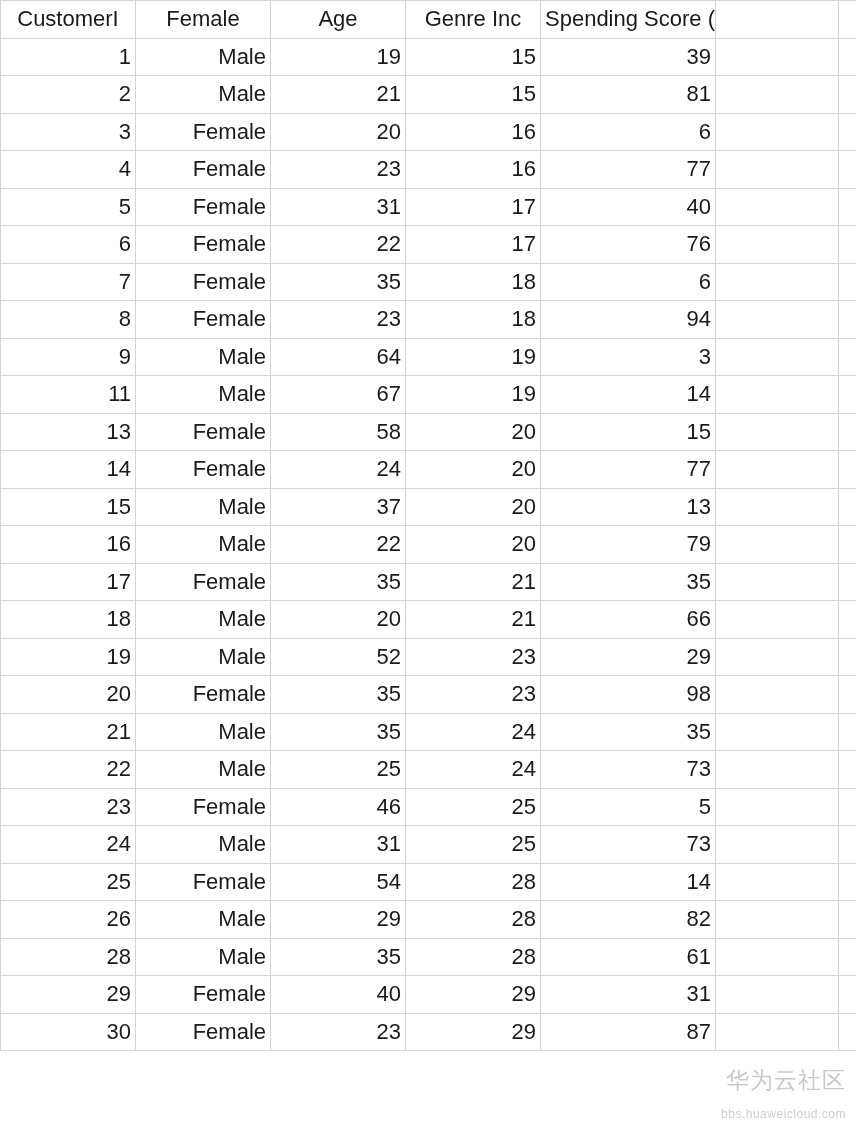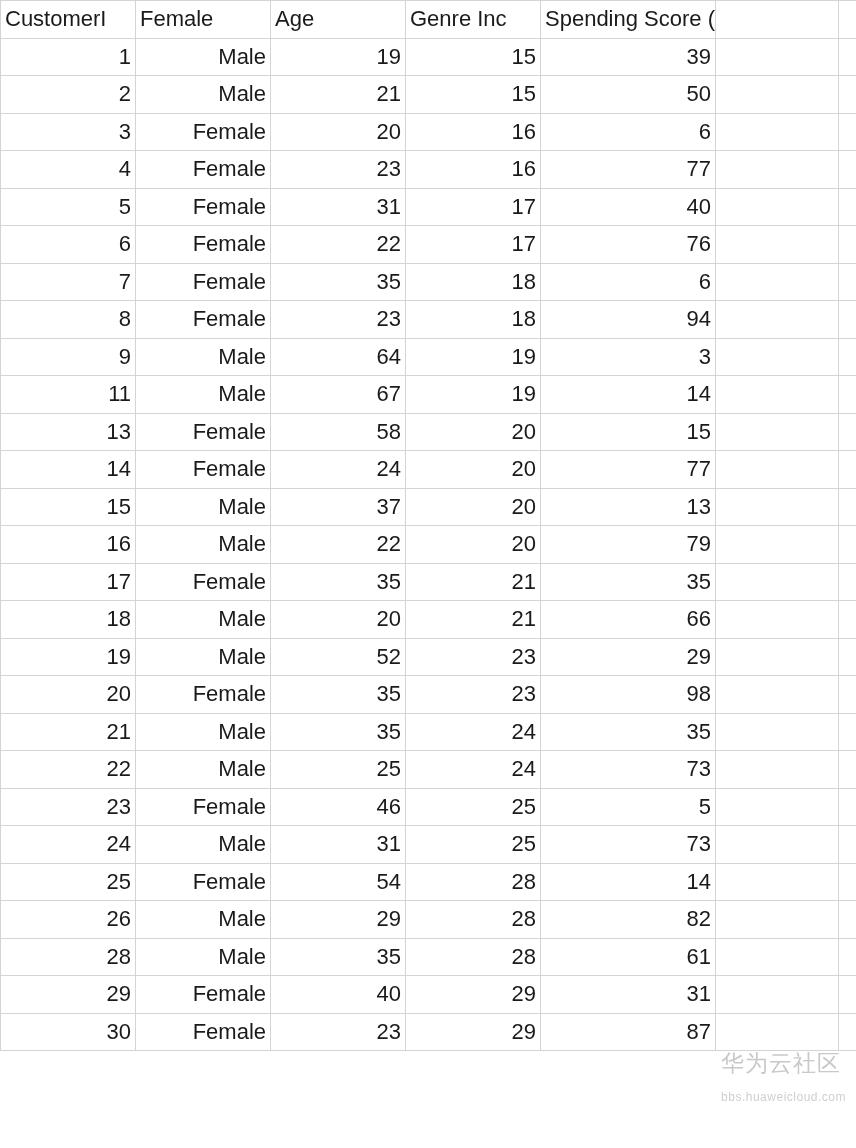--- a/index.html
+++ b/index.html
@@ -32,21 +32,21 @@
   
   col.c-id      { width: 135px; }
   col.c-genre   { width: 135px; }
   col.c-age     { width: 135px; }
   col.c-income  { width: 135px; }
   col.c-score   { width: 175px; }
   col.c-blank1  { width: 123px; }
   col.c-blank2  { width: 18px; }
 
   .hdr {
-    text-align: left;
+    text-align: center;
     font-size: 22px;
     color: #1a1a1a;
   }
   .num {
     text-align: right;
   }
   .txt {
     text-align: right;
   }
   .blankcell {
@@ -54,22 +54,22 @@
   }
   
   .selected {
     outline: 2px solid #1e6b52;
     outline-offset: -2px;
     position: relative;
   }
   .watermark {
     position: absolute;
     right: 10px;
-    bottom: 44px;
-    text-align: left;
+    bottom: 27px;
+    text-align: right;
     pointer-events: none;
     user-select: none;
   }
   .watermark .wm-main {
     font-size: 23px;
     color: #c9c9c9;
     letter-spacing: 1px;
   }
   .watermark .wm-sub {
     font-size: 12px;
@@ -110,21 +110,21 @@
         <td class="num">15</td>
         <td class="num">39</td>
         <td class="blankcell"></td>
         <td class="blankcell"></td>
       </tr>
       <tr>
         <td class="num">2</td>
         <td class="txt">Male</td>
         <td class="num">21</td>
         <td class="num">15</td>
-        <td class="num">50</td>
+        <td class="num">81</td>
         <td class="blankcell"></td>
         <td class="blankcell"></td>
       </tr>
       <tr>
         <td class="num">3</td>
         <td class="txt">Female</td>
         <td class="num">20</td>
         <td class="num">16</td>
         <td class="num">6</td>
         <td class="blankcell"></td>

